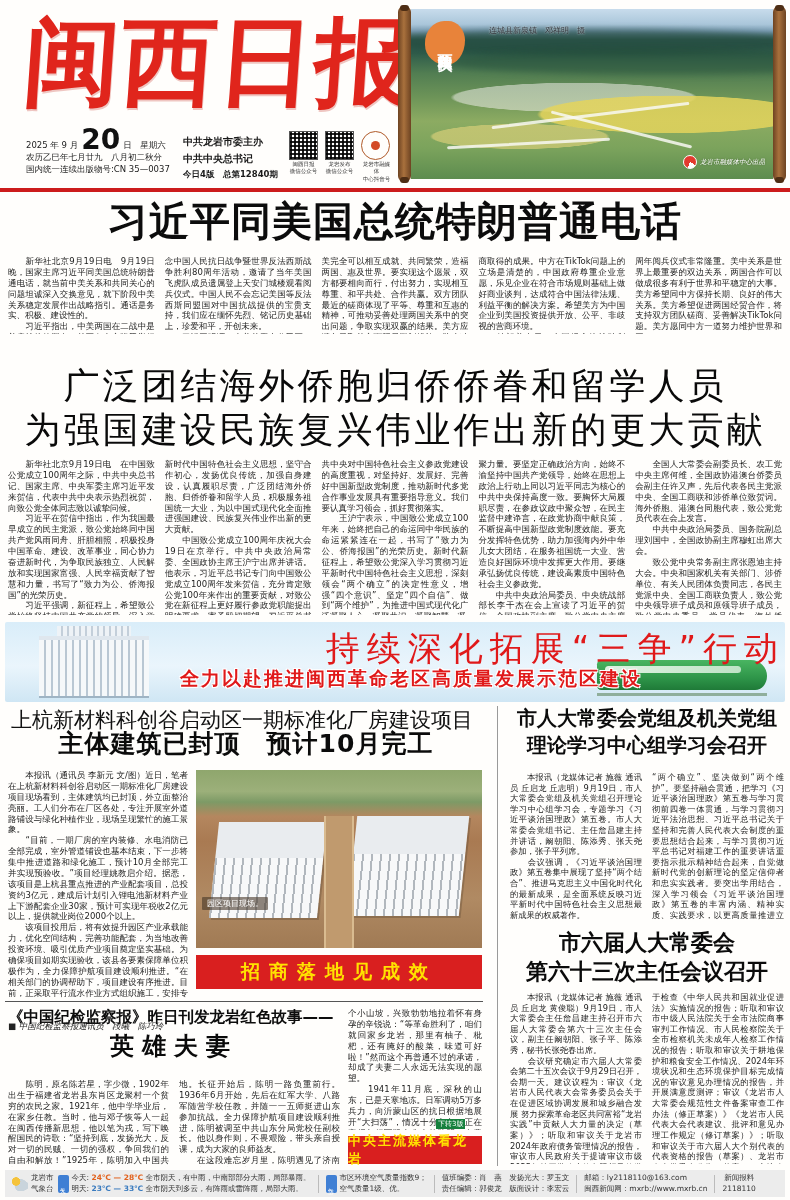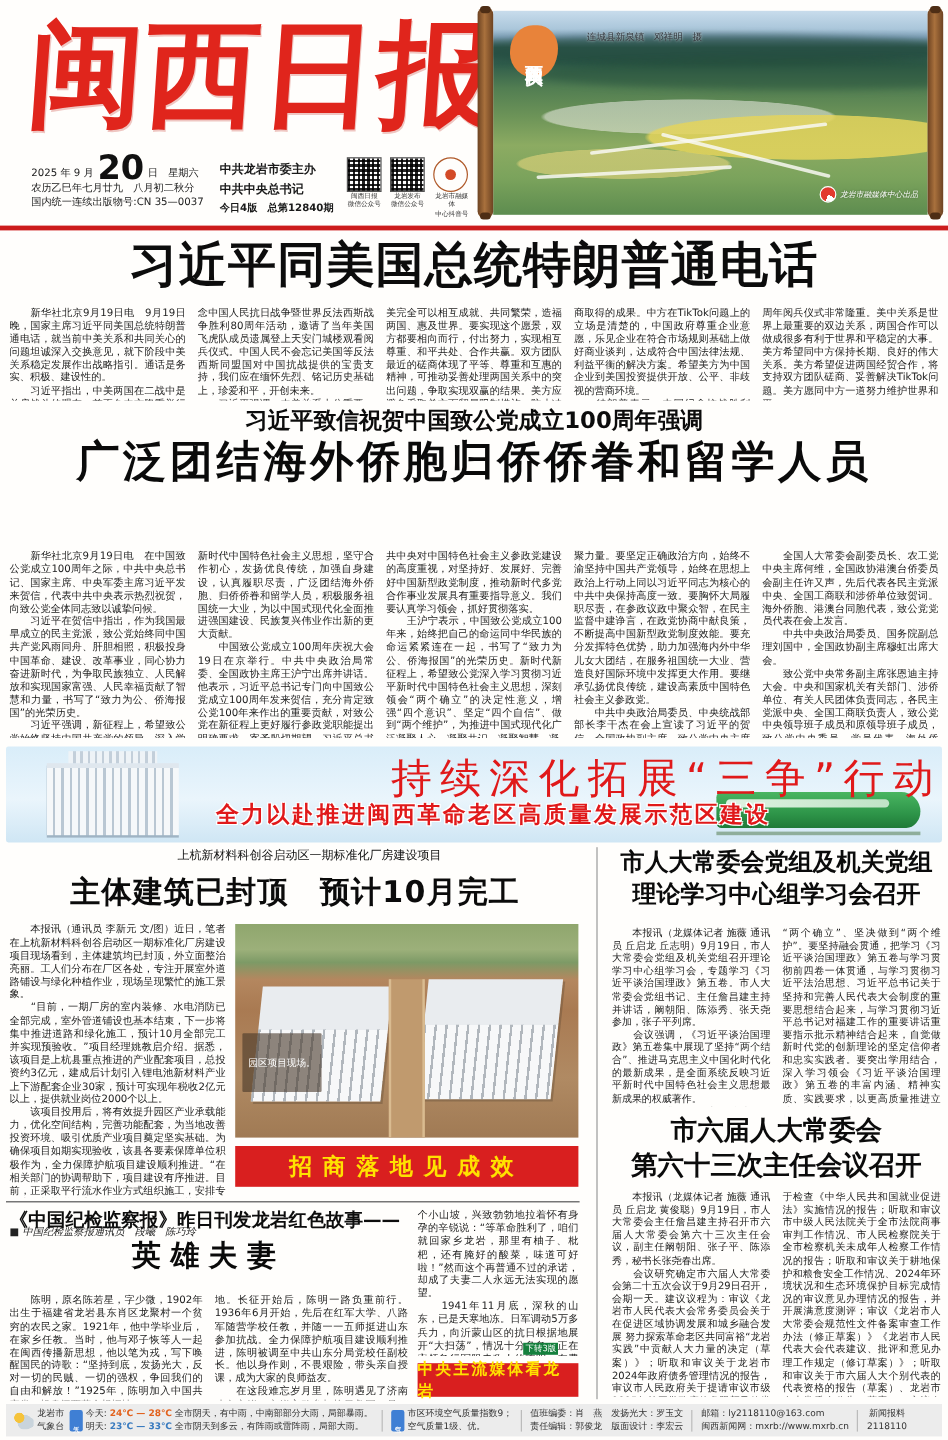--- a/index.html
+++ b/index.html
@@ -55,21 +55,21 @@
   .swirl{width:12px;height:12px;border-radius:50%;
      background:conic-gradient(#e23a2e 0 120deg,#ffffff 120deg 200deg,#e23a2e 200deg 360deg);border:1px solid #fff;}
   
   .h-call{left:0;top:197px;width:790px;text-align:center;font-size:40px;line-height:1.2;
           font-weight:900;color:#0c0c0c;letter-spacing:1px;}
   .cols{display:flex;gap:10px;}
   .col{flex:1;font-size:8.5px;line-height:1.28;text-align:justify;color:#1c1c1c;
        white-space:pre-line;overflow:hidden;}
   .call-cols{left:8px;top:256px;width:774px;height:78px;}
   .kicker-zg{left:0;top:338px;width:790px;text-align:center;font-size:19px;font-weight:700;color:#0c0c0c;}
-  .h-zg{left:0;width:790px;text-align:center;font-size:36px;font-weight:700;color:#0a0a0a;letter-spacing:3px;line-height:1.1;}
+  .h-zg{left:0;width:790px;text-align:center;font-size:36px;font-weight:400;color:#0a0a0a;letter-spacing:3px;line-height:1.1;}
   .zg-cols{left:8px;top:459px;width:774px;height:156px;}
   
   .banner{left:5px;top:622px;width:780px;height:80px;overflow:hidden;border-radius:2px;
      background:linear-gradient(180deg,#d9edf9 0%,#eaf5fc 55%,#cfe6f4 100%);}
   .banner-l1{position:absolute;left:0;top:4px;width:100%;text-align:right;font-size:34px;
      font-weight:400;color:#e0191a;letter-spacing:7px;}
   .banner-l2{position:absolute;left:0;top:44px;width:100%;text-align:center;font-size:19px;
      font-weight:900;color:#e0191a;letter-spacing:2px;
      text-shadow:-1px -1px 0 #fff,1px -1px 0 #fff,-1px 1px 0 #fff,1px 1px 0 #fff;padding-left:16px;}
   .bld{position:absolute;left:34px;bottom:6px;width:110px;height:56px;
@@ -78,35 +78,35 @@
   .bld:before{content:"";position:absolute;left:18px;top:-14px;width:74px;height:10px;
      background:repeating-linear-gradient(90deg,#eef3f7 0 4px,#c3cfda 4px 6px);}
   .train{position:absolute;right:18px;bottom:12px;width:170px;height:30px;
      background:linear-gradient(180deg,#49b561 0%,#2e9549 60%,#1f7a38 100%);
      border-radius:8px 30px 22px 8px/8px 30px 26px 8px;}
   .train:before{content:"";position:absolute;left:8px;top:6px;right:26px;height:7px;
      background:linear-gradient(90deg,#dff2e2,#bfe3c6);border-radius:4px;}
   .train:after{content:"";position:absolute;left:0;right:0;bottom:-6px;height:3px;background:#8fae9b;}
   
   .vrule{left:497px;top:706px;width:1px;height:460px;background:#9a9a9a;}
-  .kicker-fac{left:20px;top:706px;width:476px;text-align:center;font-size:10px;color:#111;}
+  .kicker-fac{left:4px;top:706px;width:476px;text-align:center;font-size:21px;color:#111;}
   .h-fac{left:8px;top:727px;width:476px;text-align:center;font-size:25px;font-weight:900;color:#0b0b0b;letter-spacing:1px;}
   .fac-body{left:8px;top:770px;width:180px;height:228px;}
   .fac-photo{left:196px;top:770px;width:286px;height:178px;overflow:hidden;
      background:linear-gradient(180deg,#8fa66d 0%,#9cb07a 12%,#7d9a66 18%,#b4875f 26%,#a97a52 40%,#b08a63 72%,#a07a54 100%);}
   .b1,.b2{position:absolute;background:linear-gradient(180deg,#e9ecef 0 38%,#f7f8f9 38% 100%);
      box-shadow:2px 2px 0 rgba(90,70,50,.35);transform:skewX(-6deg);}
   .b1{left:18px;top:52px;width:108px;height:96px;}
   .b2{left:156px;top:46px;width:112px;height:100px;}
   .b1:before,.b2:before{content:"";position:absolute;left:0;right:0;top:38%;bottom:0;
      background:repeating-linear-gradient(90deg,rgba(120,130,140,.55) 0 2px,transparent 2px 9px);}
   .fac-road{position:absolute;left:128px;top:46px;width:26px;height:132px;background:#c09a6e;
      border-left:2px solid #d9bb90;border-right:2px solid #d9bb90;}
   .fac-cap{position:absolute;left:6px;bottom:38px;background:rgba(70,55,40,.6);color:#fff;
-     font-size:8px;padding:19px 5px;border-radius:1px;}
+     font-size:8px;padding:1px 5px;border-radius:1px;}
   .red-banner{background:#d91f1f;color:#ffe200;font-weight:900;display:flex;align-items:center;justify-content:center;}
   .fac-banner{left:196px;top:955px;width:286px;height:34px;font-size:19px;letter-spacing:9px;}
   .h-npc1a{left:510px;top:705px;width:274px;text-align:center;font-size:20px;font-weight:900;line-height:1.35;color:#0b0b0b;}
   .npc1-cols{left:510px;top:772px;width:274px;height:150px;}
   .npc1-cols .col,.npc2-cols .col{font-size:8.3px;}
   .h-npc2{left:510px;top:929px;width:274px;text-align:center;font-size:22px;font-weight:900;line-height:1.3;color:#0b0b0b;}
   .npc2-cols{left:510px;top:992px;width:274px;height:172px;}
   
   .hero-rule{left:5px;top:1001px;width:478px;height:1px;background:#555;}
   .kicker-hero{left:8px;top:1007px;width:340px;font-size:15.5px;font-weight:600;color:#0d0d0d;white-space:nowrap;}
@@ -199,22 +199,22 @@
     <div class="col">　　新华社北京9月19日电　9月19日晚，国家主席习近平同美国总统特朗普通电话，就当前中美关系和共同关心的问题坦诚深入交换意见，就下阶段中美关系稳定发展作出战略指引。通话是务实、积极、建设性的。
 　　习近平指出，中美两国在二战中是并肩战斗的盟友。前不久中方隆重举行纪</div>
     <div class="col">念中国人民抗日战争暨世界反法西斯战争胜利80周年活动，邀请了当年美国飞虎队成员遗属登上天安门城楼观看阅兵仪式。中国人民不会忘记美国等反法西斯同盟国对中国抗战提供的宝贵支持，我们应在缅怀先烈、铭记历史基础上，珍爱和平，开创未来。
 　　习近平强调，中美关系十分重要，中</div>
     <div class="col">美完全可以相互成就、共同繁荣，造福两国、惠及世界。要实现这个愿景，双方都要相向而行，付出努力，实现相互尊重、和平共处、合作共赢。双方团队最近的磋商体现了平等、尊重和互惠的精神，可推动妥善处理两国关系中的突出问题，争取实现双赢的结果。美方应避免采取单方面贸易限制措施，防止冲击双方通过多轮磋</div>
     <div class="col">商取得的成果。中方在TikTok问题上的立场是清楚的，中国政府尊重企业意愿，乐见企业在符合市场规则基础上做好商业谈判，达成符合中国法律法规、利益平衡的解决方案。希望美方为中国企业到美国投资提供开放、公平、非歧视的营商环境。
 　　特朗普表示，中国纪念抗战胜利80</div>
     <div class="col">周年阅兵仪式非常隆重。美中关系是世界上最重要的双边关系，两国合作可以做成很多有利于世界和平稳定的大事。美方希望同中方保持长期、良好的伟大关系。美方希望促进两国经贸合作，将支持双方团队磋商、妥善解决TikTok问题。美方愿同中方一道努力维护世界和平。</div>
   </div>
 
-  <div class="abs kicker-zg">习近平致信祝贺中国致公党成立100周年强调</div>
   <div class="abs h-zg" style="top:366px;">广泛团结海外侨胞归侨侨眷和留学人员</div>
+  <div class="abs h-zg" style="top:410px;">为强国建设民族复兴伟业作出新的更大贡献</div>
   <div class="abs cols zg-cols">
     <div class="col">　　新华社北京9月19日电　在中国致公党成立100周年之际，中共中央总书记、国家主席、中央军委主席习近平发来贺信，代表中共中央表示热烈祝贺，向致公党全体同志致以诚挚问候。
 　　习近平在贺信中指出，作为我国最早成立的民主党派，致公党始终同中国共产党风雨同舟、肝胆相照，积极投身中国革命、建设、改革事业，同心协力奋进新时代，为争取民族独立、人民解放和实现国家富强、人民幸福贡献了智慧和力量，书写了“致力为公、侨海报国”的光荣历史。
 　　习近平强调，新征程上，希望致公党始终坚持中国共产党的领导，深入学习贯彻</div>
     <div class="col">新时代中国特色社会主义思想，坚守合作初心，发扬优良传统，加强自身建设，认真履职尽责，广泛团结海外侨胞、归侨侨眷和留学人员，积极服务祖国统一大业，为以中国式现代化全面推进强国建设、民族复兴伟业作出新的更大贡献。
 　　中国致公党成立100周年庆祝大会19日在京举行。中共中央政治局常委、全国政协主席王沪宁出席并讲话。他表示，习近平总书记专门向中国致公党成立100周年发来贺信，充分肯定致公党100年来作出的重要贡献，对致公党在新征程上更好履行参政党职能提出明确要求，寄予殷切期望。习近平总书记的贺信，充分体现中</div>
     <div class="col">共中央对中国特色社会主义参政党建设的高度重视，对坚持好、发展好、完善好中国新型政党制度，推动新时代多党合作事业发展具有重要指导意义。我们要认真学习领会，抓好贯彻落实。
 　　王沪宁表示，中国致公党成立100年来，始终把自己的命运同中华民族的命运紧紧连在一起，书写了“致力为公、侨海报国”的光荣历史。新时代新征程上，希望致公党深入学习贯彻习近平新时代中国特色社会主义思想，深刻领会“两个确立”的决定性意义，增强“四个意识”、坚定“四个自信”、做到“两个维护”，为推进中国式现代化广泛凝聚人心、凝聚共识、凝聚智慧、凝</div>
     <div class="col">聚力量。要坚定正确政治方向，始终不渝坚持中国共产党领导，始终在思想上政治上行动上同以习近平同志为核心的中共中央保持高度一致。要胸怀大局履职尽责，在参政议政中聚众智，在民主监督中建诤言，在政党协商中献良策，不断提高中国新型政党制度效能。要充分发挥特色优势，助力加强海内外中华儿女大团结，在服务祖国统一大业、营造良好国际环境中发挥更大作用。要继承弘扬优良传统，建设高素质中国特色社会主义参政党。
 　　中共中央政治局委员、中央统战部部长李干杰在会上宣读了习近平的贺信。全国政协副主席、致公党中央主席蒋作君致词。</div>

